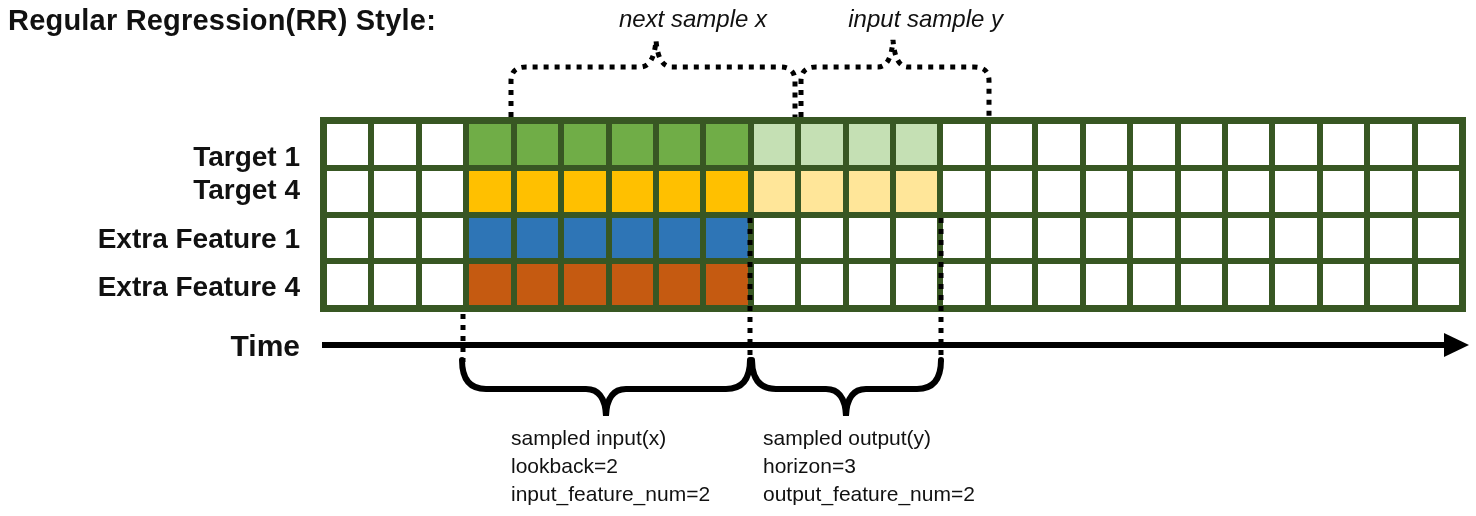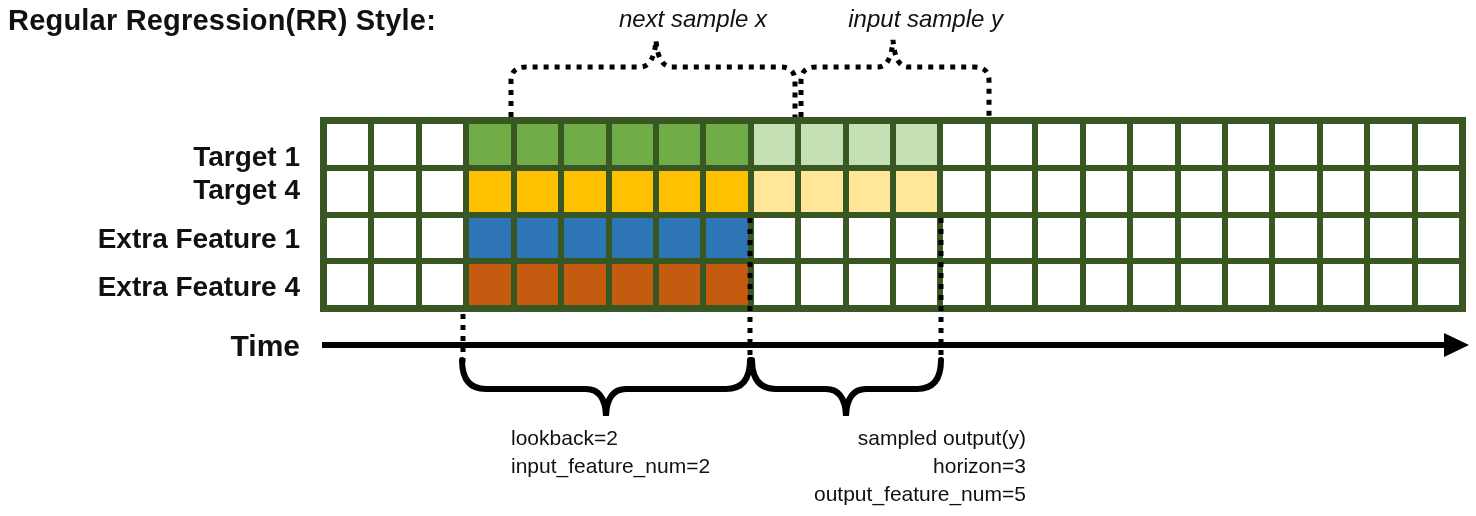--- a/index.html
+++ b/index.html
@@ -44,21 +44,21 @@
   #overlay{
     position:absolute;left:0;top:0;width:1476px;height:516px;
     pointer-events:none;
   }
   .note-block{
     position:absolute;top:424px;
     font-size:21px;font-weight:400;line-height:28px;
     white-space:nowrap;
   }
   #input-note{left:511px;}
-  #output-note{left:814px;text-align:right;}
+  #output-note{left:763px;}
 </style>
 </head>
 <body>
 
 <div id="canvas">
 
   <div class="title">Regular Regression(RR) Style:</div>
 
   <div class="top-label" id="next-x-label">next sample x</div>
   <div class="top-label" id="next-y-label">input sample y</div>
@@ -181,22 +181,23 @@
 
     <line x1="463" y1="314" x2="463" y2="362" stroke="#000" stroke-width="5" stroke-dasharray="5 6"></line>
     <line x1="750" y1="218" x2="750" y2="362" stroke="#000" stroke-width="5" stroke-dasharray="5 6"></line>
     <line x1="941" y1="218" x2="941" y2="362" stroke="#000" stroke-width="5" stroke-dasharray="5 6"></line>
 
     <path d="M462,360 Q462,389 486,389 L586,389 Q605,389 606,416 Q607,389 626,389 L726,389 Q750,389 750,360" fill="none" stroke="#000" stroke-width="6" stroke-linecap="round"></path>
     <path d="M752,360 Q752,389 776,389 L826,389 Q845,389 846,416 Q847,389 866,389 L917,389 Q941,389 941,360" fill="none" stroke="#000" stroke-width="6" stroke-linecap="round"></path>
   </svg>
 
   <div class="note-block" id="input-note">
+    <div>sampled input(x)</div>
     <div>lookback=2</div>
     <div>input_feature_num=2</div>
   </div>
   <div class="note-block" id="output-note">
     <div>sampled output(y)</div>
     <div>horizon=3</div>
-    <div>output_feature_num=5</div>
+    <div>output_feature_num=2</div>
   </div>
 
 </div>
 
 </body></html>

